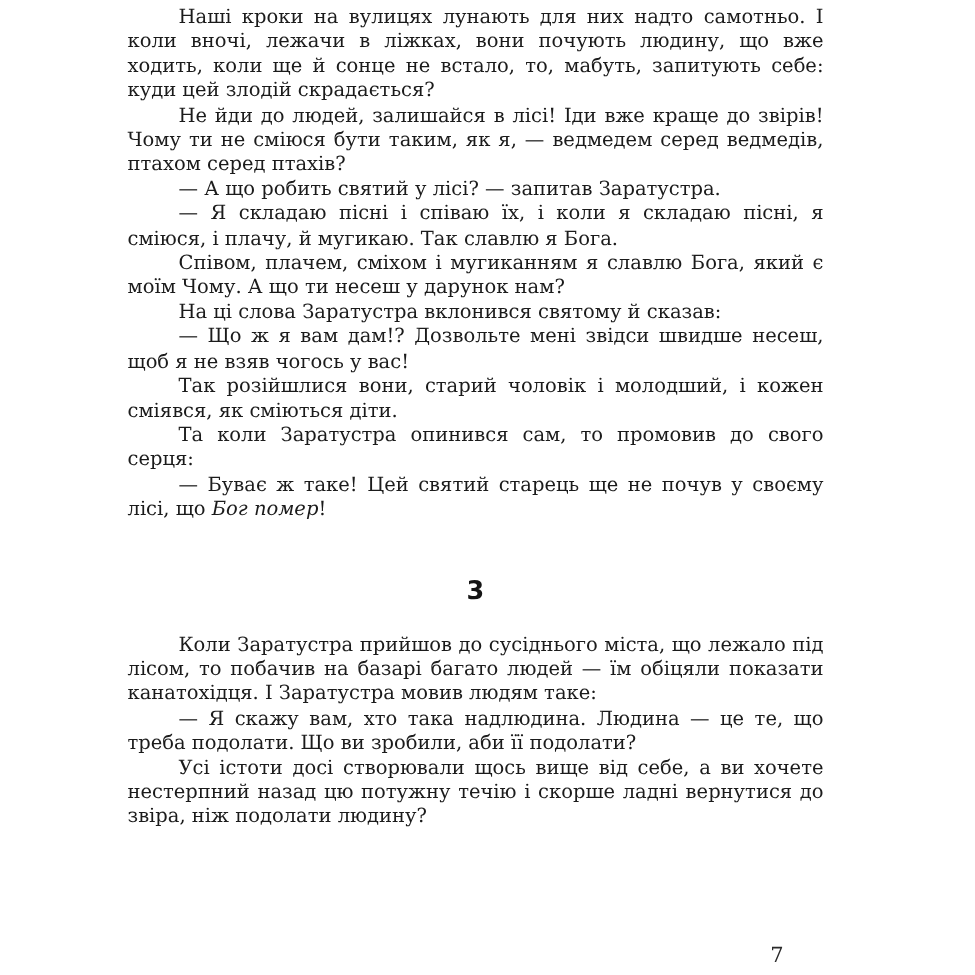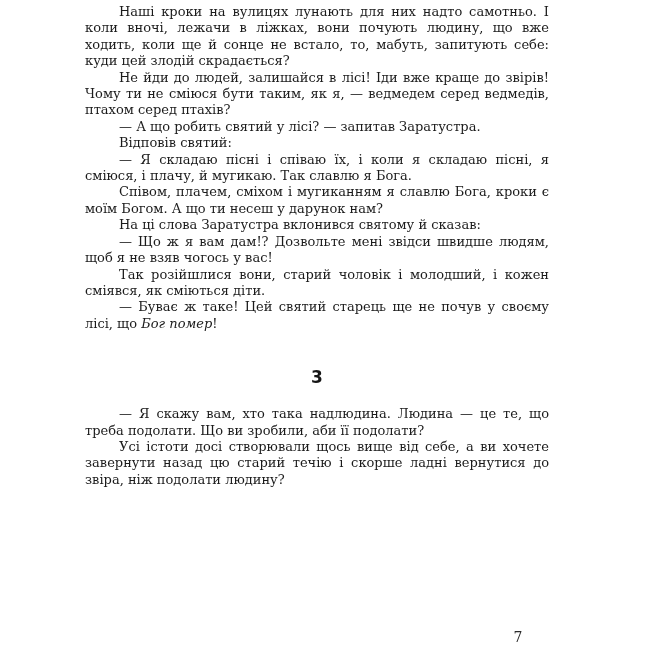--- a/index.html
+++ b/index.html
@@ -56,25 +56,26 @@
   }
 </style>
 </head>
 <body>
 
 <div class="book-page">
   <div class="text-block">
     <p>Наші кроки на вулицях лунають для них надто самотньо. І коли вночі, лежачи в ліжках, вони почують людину, що вже ходить, коли ще й сонце не встало, то, мабуть, запитують себе: куди цей злодій скрадається?</p>
     <p>Не йди до людей, залишайся в лісі! Іди вже краще до звірів! Чому ти не сміюся бути таким, як я, — ведмедем серед ведмедів, птахом серед птахів?</p>
     <p>— А що робить святий у лісі? — запитав Заратустра.</p>
-    <p>Відповів святий:</p>
     <p>— Я складаю пісні і співаю їх, і коли я складаю пісні, я сміюся, і плачу, й мугикаю. Так славлю я Бога.</p>
-    <p>Співом, плачем, сміхом і мугиканням я славлю Бога, кроки є моїм Богом. А що ти несеш у дарунок нам?</p>
+    <p>Співом, плачем, сміхом і мугиканням я славлю Бога, який є моїм Чому. А що ти несеш у дарунок нам?</p>
     <p>На ці слова Заратустра вклонився святому й сказав:</p>
-    <p>— Що ж я вам дам!? Дозвольте мені звідси швидше людям, щоб я не взяв чогось у вас!</p>
+    <p>— Що ж я вам дам!? Дозвольте мені звідси швидше несеш, щоб я не взяв чогось у вас!</p>
     <p>Так розійшлися вони, старий чоловік і молодший, і кожен сміявся, як сміються діти.</p>
+    <p>Та коли Заратустра опинився сам, то промовив до свого серця:</p>
     <p><span>— Буває ж таке! Цей святий старець ще не почув у своєму лісі, що </span><em class="emphasis">Бог помер</em><span>!</span></p>
     <h2 class="section-heading">3</h2>
+    <p>Коли Заратустра прийшов до сусіднього міста, що лежало під лісом, то побачив на базарі багато людей — їм обіцяли показати канатохідця. І Заратустра мовив людям таке:</p>
     <p>— Я скажу вам, хто така надлюдина. Людина — це те, що треба подолати. Що ви зробили, аби її подолати?</p>
-    <p>Усі істоти досі створювали щось вище від себе, а ви хочете завернути назад цю старий течію і скорше ладні вернутися до звіра, ніж подолати людину?</p>
+    <p>Усі істоти досі створювали щось вище від себе, а ви хочете нестерпний назад цю потужну течію і скорше ладні вернутися до звіра, ніж подолати людину?</p>
   </div>
   <div class="page-number">7</div>
 </div>
 
 </body></html>

